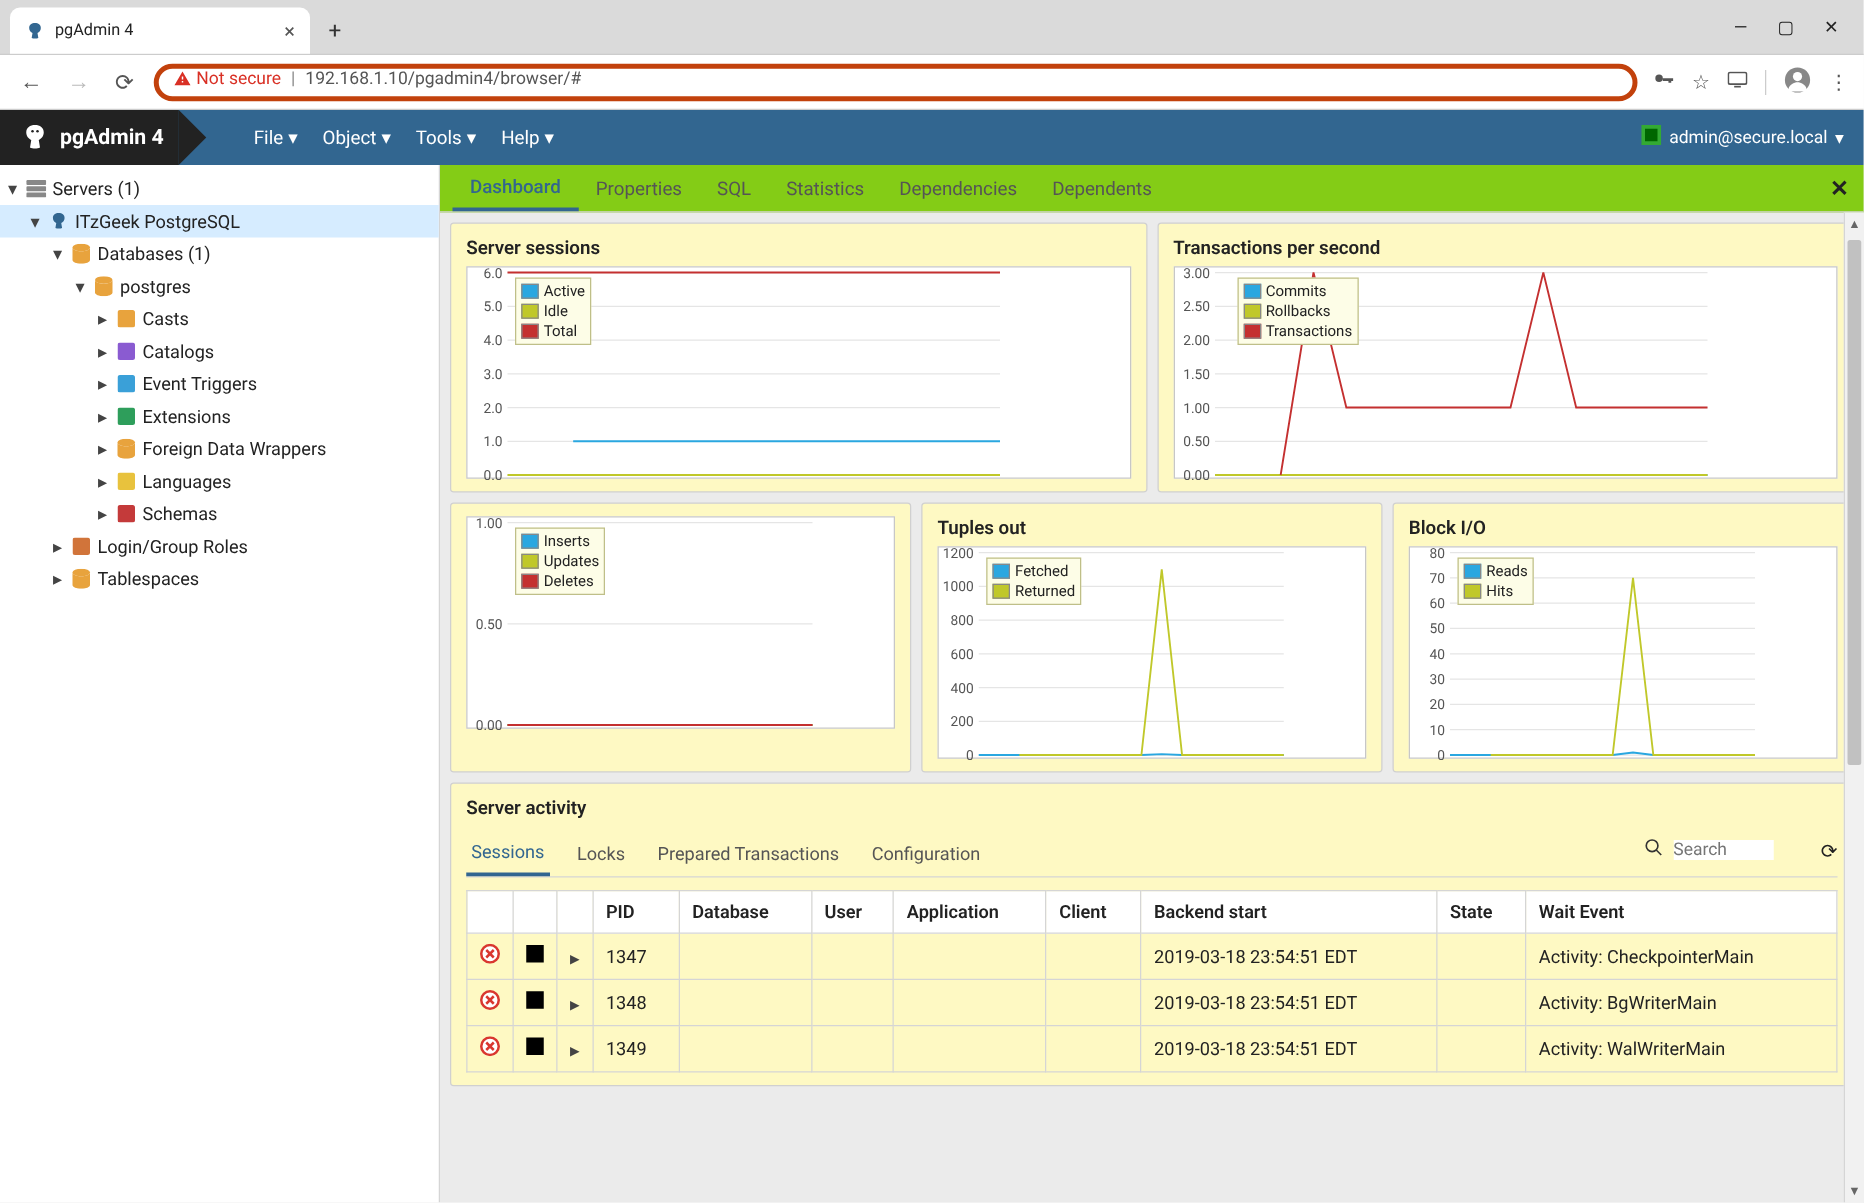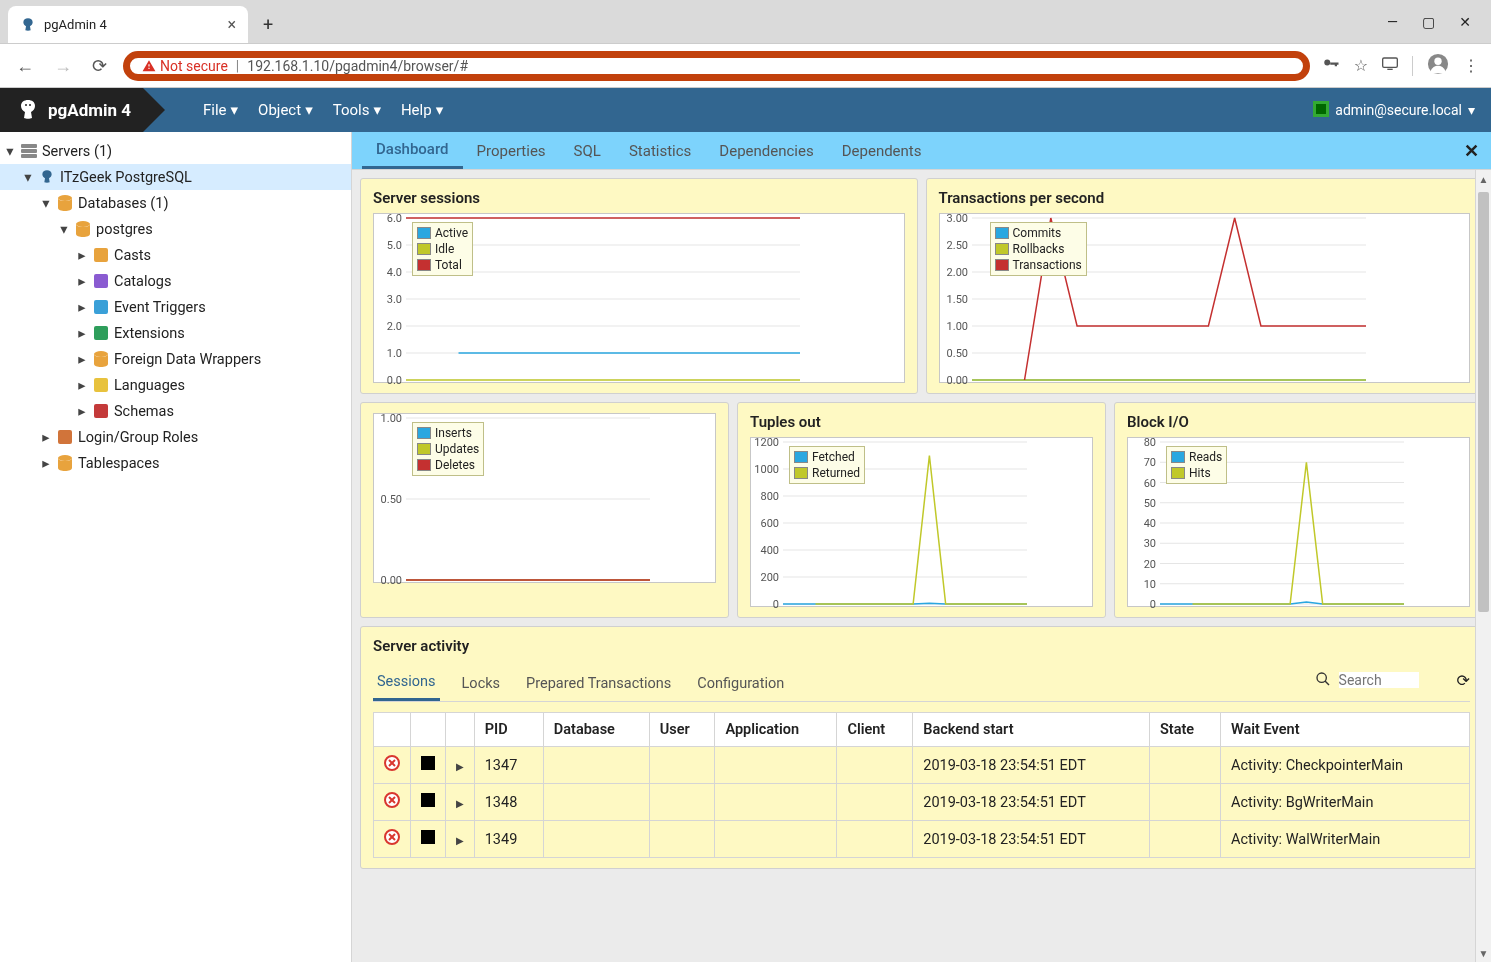--- a/index.html
+++ b/index.html
@@ -11,21 +11,21 @@
 .titlebar .tab .title { flex:1; font-size:13px; }
 .titlebar .tab .x { font-size:16px; color:#555;}
 .titlebar .newtab { width:40px; display:flex; align-items:center; justify-content:center; font-size:18px; color:#333; margin-top:6px;}
 .titlebar .spacer { flex:1; }
 .titlebar .winctl { display:flex; align-items:center; gap:24px; padding-right:20px; font-size:14px; color:#222;}
 .titlebar .winctl span { display:inline-block; }
 
 .toolbar { height: 44px; background: #fff; display:flex; align-items:center; padding: 0 12px; gap:12px; border-bottom: 1px solid #ccc;}
 .toolbar .navbtn { color:#555; font-size:18px; padding: 4px; }
 .toolbar .navbtn.disabled{ color:#bbb;}
-.urlbar { flex:1; display:flex; align-items:flex-end; height:30px; border:7px solid #c2410c; border-radius:15px; padding:0 12px; gap:8px;}
+.urlbar { flex:1; display:flex; align-items:flex-start; height:30px; border:4px solid #c2410c; border-radius:15px; padding:0 12px; gap:8px;}
 .urlbar .insecure{ color:#d93025; display:flex; align-items:center; gap:4px; font-size:14px;}
 .urlbar .sep { color:#888; }
 .urlbar .url { color:#555; font-size:14px;}
 .toolbar .right-icons { display:flex; align-items:center; gap:14px; color:#555; font-size:16px;}
 .toolbar .right-icons .divider{ width:1px; height:20px; background:#ccc;}
 
 .app-header { height:44px; background:#326690; display:flex; align-items:center; color:#fff;}
 .logo-wrap { background:#222; height:44px; display:flex; align-items:center; padding: 0 12px 0 16px; position:relative;}
 .logo-wrap::after{ content:""; position:absolute; right:-22px; top:0; border-top:22px solid transparent; border-bottom:22px solid transparent; border-left:22px solid #222;}
 .logo-wrap .elephant { width:24px; height:24px; margin-right:8px;}
@@ -49,21 +49,21 @@
 .tree .caret{ width:12px; display:inline-flex; justify-content:center; color:#444;}
 .tree .icon{ width:18px; display:inline-flex; justify-content:center;}
 .tree .label{ white-space:nowrap;}
 .tree .d0{ padding-left: 4px; }
 .tree .d1{ padding-left: 22px; }
 .tree .d2{ padding-left: 40px; }
 .tree .d3{ padding-left: 58px; }
 .tree .d4{ padding-left: 76px; }
 
 .content{ flex:1; display:flex; flex-direction:column; background:#ebebeb; position:relative;}
-.tabs{ height:38px; background:#7dd3fc; border-bottom:1px solid #d5d5d5; display:flex; align-items:stretch; padding-left:10px; position:relative;}
+.tabs{ height:38px; background:#84cc16; border-bottom:1px solid #d5d5d5; display:flex; align-items:stretch; padding-left:10px; position:relative;}
 .tabs .tab{ padding:0 14px; display:flex; align-items:center; color:#555; font-size:15px; cursor:pointer;}
 .tabs .tab.active{ color:#326690; border-bottom:3px solid #326690; font-weight:500;}
 .tabs .close-x{ position:absolute; right:12px; top:8px; font-size:18px; font-weight:bold; color:#222;}
 
 .dashboard{ flex:1; overflow-y:auto; padding:8px;}
 .cards-row{ display:flex; gap:8px; margin-bottom:8px;}
 .card{ background:#fef9c3; border:1px solid #d0d0d0; border-radius:3px; padding:10px 12px; flex:1;}
 .card .ctitle{ font-size:15px; font-weight:600; margin-bottom:6px;}
 .chart-box{ border:1px solid #c7c7c7; position:relative; background:#fff;}
 .chart-box .legend{ position:absolute; background:#fdfde7; border:1px solid #bfbf88; font-size:12px; padding:2px 4px; z-index:5;}

